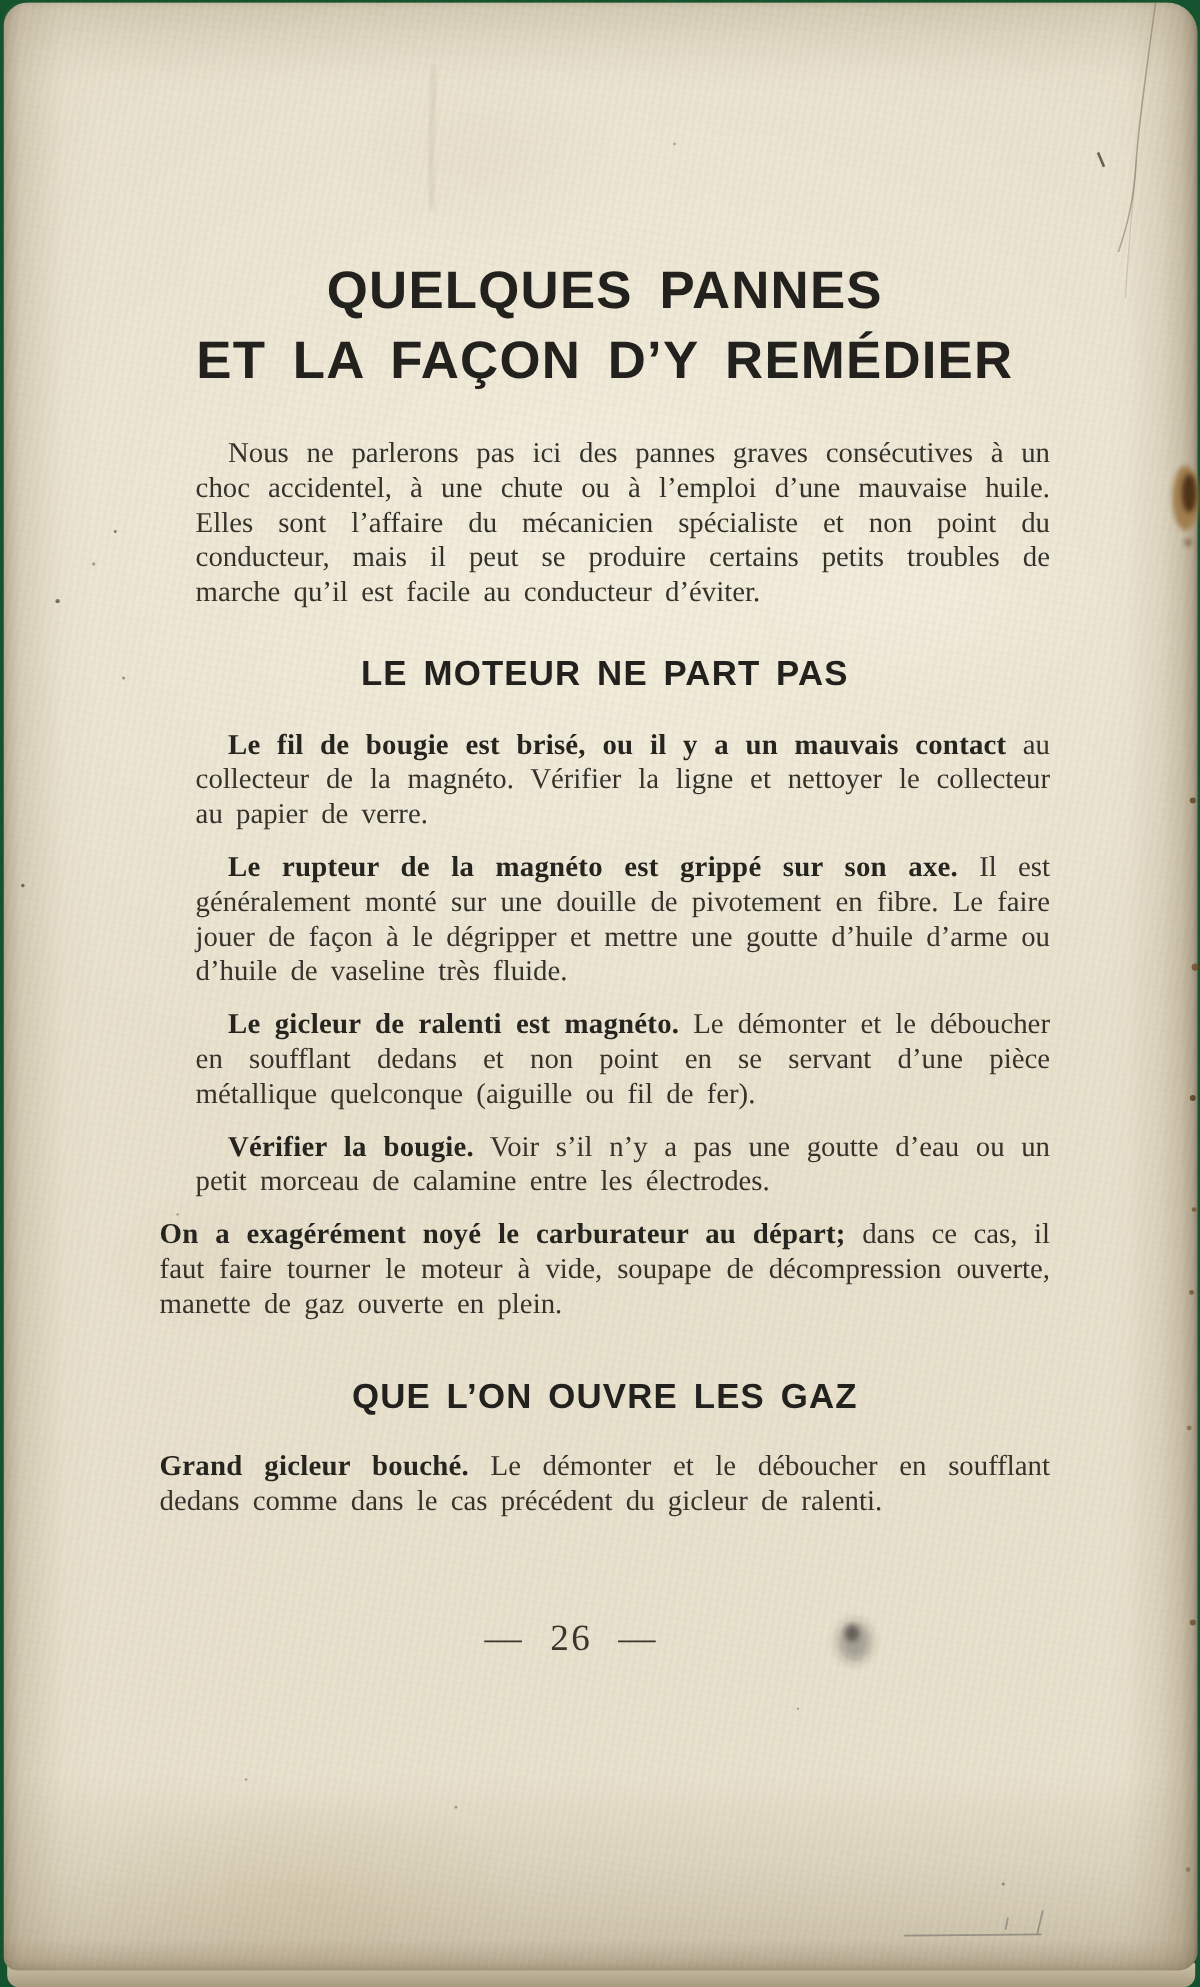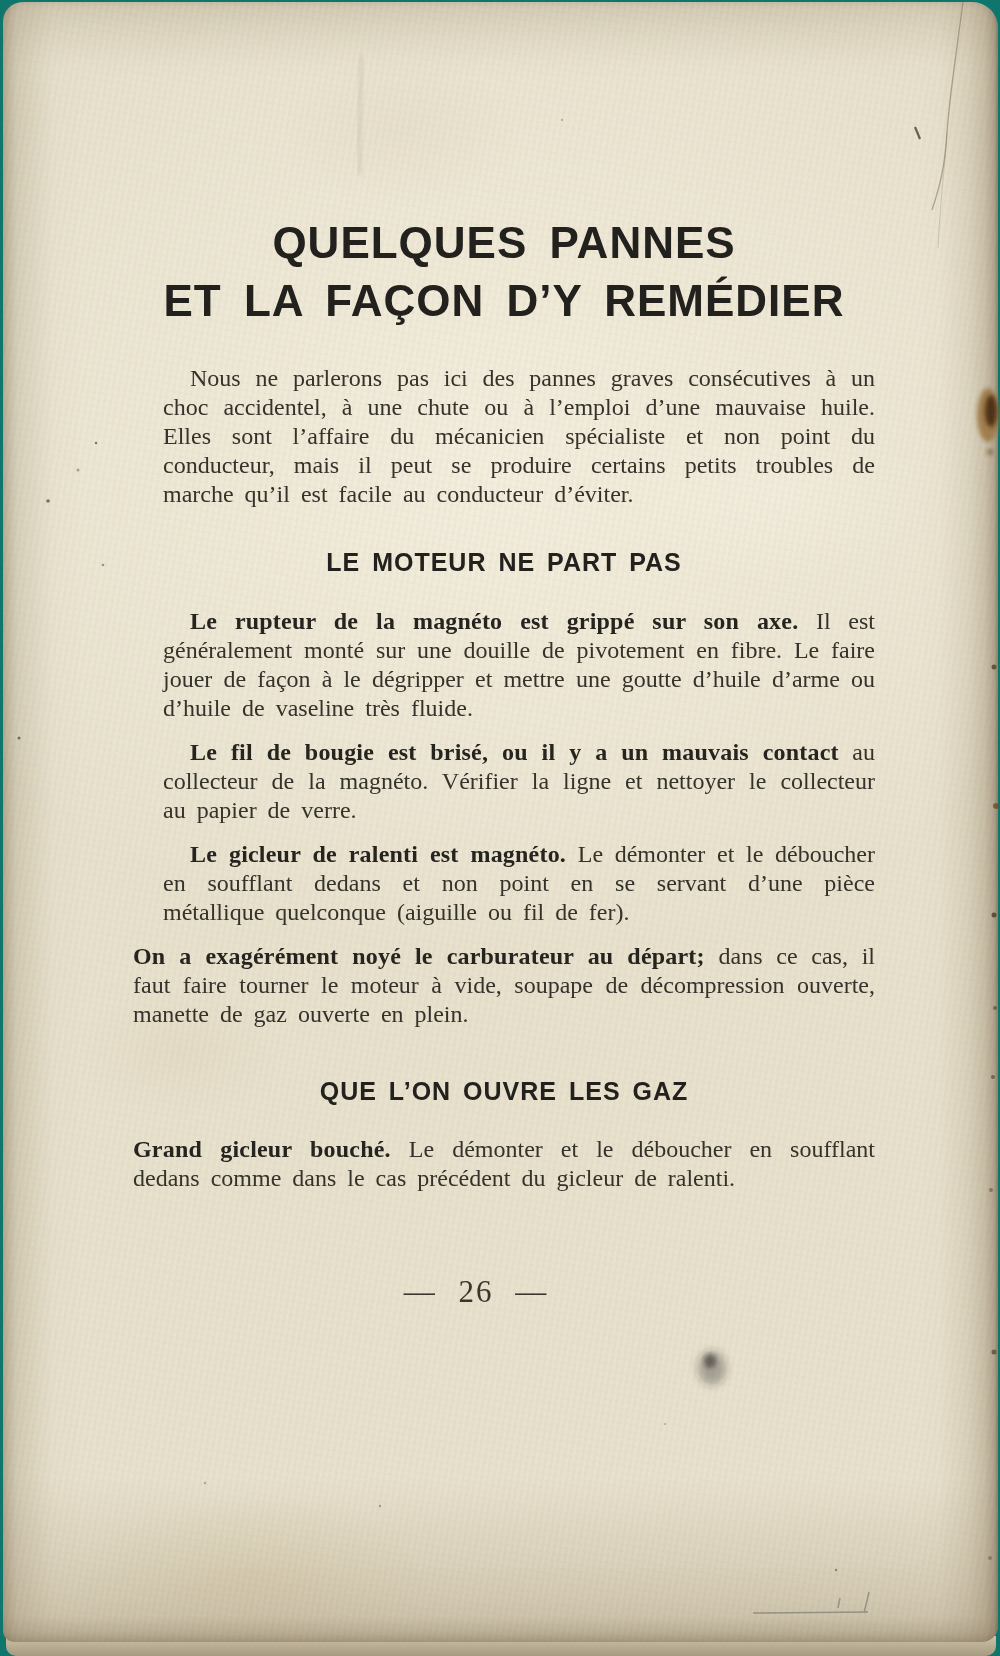--- a/index.html
+++ b/index.html
@@ -1,21 +1,21 @@
 <!DOCTYPE html>
 <html lang="fr"><head>
 <meta charset="utf-8">
 <title>Scan — Quelques pannes</title>
 <style>
   html,body{margin:0;padding:0;}
   body{background:#45413a;width:1000px;}
 
   .scan{
     position:relative;width:1000px;height:1656px;
-    background:#0f766e;overflow:hidden;
+    background:#14532d;overflow:hidden;
     font-family:"Liberation Serif","DejaVu Serif",serif;
   }
 
   
   .under{
     position:absolute;left:6px;right:4px;bottom:0;height:20px;
     background:linear-gradient(to bottom,#cdc2a8,#a69b80);
     border-radius:0 0 10px 10px;
   }
 
@@ -68,21 +68,21 @@
   .title{
     margin:212px 0 0 0;
     font-family:"Liberation Sans",sans-serif;font-weight:bold;
     font-size:44px;line-height:58px;letter-spacing:1px;word-spacing:9px;
     text-align:center;color:#22211d;
   }
   .title span{display:block;}
 
   h2.shead{
     font-family:"Liberation Sans",sans-serif;font-weight:bold;
-    font-size:25px;letter-spacing:1px;word-spacing:4px;
+    font-size:29px;letter-spacing:1px;word-spacing:4px;
     text-align:center;color:#22211d;
   }
   h2.shead span{display:block;}
   #heading-1{margin:38px 0 30px 0;line-height:30px;}
   #heading-2{margin:36px 0 18px 0;line-height:52px;}
   #intro{margin-top:34px;}
 
   .pageno{
     margin-top:84px;text-align:center;
     font-size:31px;letter-spacing:2px;word-spacing:12px;color:#3a362e;
@@ -109,34 +109,38 @@
       </h1>
 
       <p class="body indent" id="intro">Nous ne parlerons pas ici des pannes graves consécutives à un choc accidentel, à une chute ou à l’emploi d’une mauvaise huile. Elles sont l’affaire du mécanicien spécialiste et non point du conducteur, mais il peut se produire certains petits troubles de marche qu’il est facile au conducteur d’éviter.</p>
 
       <h2 class="shead" id="heading-1">
         <span>LE MOTEUR NE PART PAS</span>
       </h2>
 
 
       <p class="body indent">
+        <strong class="lead">Le fil de bougie est brisé, ou il y a un mauvais contact</strong>
+        <span>au collecteur de la magnéto. Vérifier la ligne et nettoyer le col­lecteur au papier de verre.</span>
+      </p>
+
+      <p class="body indent">
         <strong class="lead">Le rupteur de la magnéto est grippé sur son axe.</strong>
         <span>Il est généralement monté sur une douille de pivotement en fibre. Le faire jouer de façon à le dégripper et mettre une goutte d’huile d’arme ou d’huile de vaseline très fluide.</span>
       </p>
 
       <p class="body indent">
-        <strong class="lead">Le fil de bougie est brisé, ou il y a un mauvais contact</strong>
-        <span>au collecteur de la magnéto. Vérifier la ligne et nettoyer le col­lecteur au papier de verre.</span>
-      </p>
-
-      <p class="body indent">
         <strong class="lead">Le gicleur de ralenti est magnéto.</strong>
         <span>Le démonter et le débou­cher en soufflant dedans et non point en se servant d’une pièce métallique quelconque (aiguille ou fil de fer).</span>
       </p>
 
+      <p class="body indent">
+        <strong class="lead">Vérifier la bougie.</strong>
+        <span>Voir s’il n’y a pas une goutte d’eau ou un petit morceau de calamine entre les électrodes.</span>
+      </p>
 
       <p class="body">
         <strong class="lead">On a exagérément noyé le carburateur au départ;</strong>
         <span>dans ce cas, il faut faire tourner le moteur à vide, soupape de décompres­sion ouverte, manette de gaz ouverte en plein.</span>
       </p>
 
       <h2 class="shead" id="heading-2">
         <span>QUE L’ON OUVRE LES GAZ</span>
       </h2>
 

